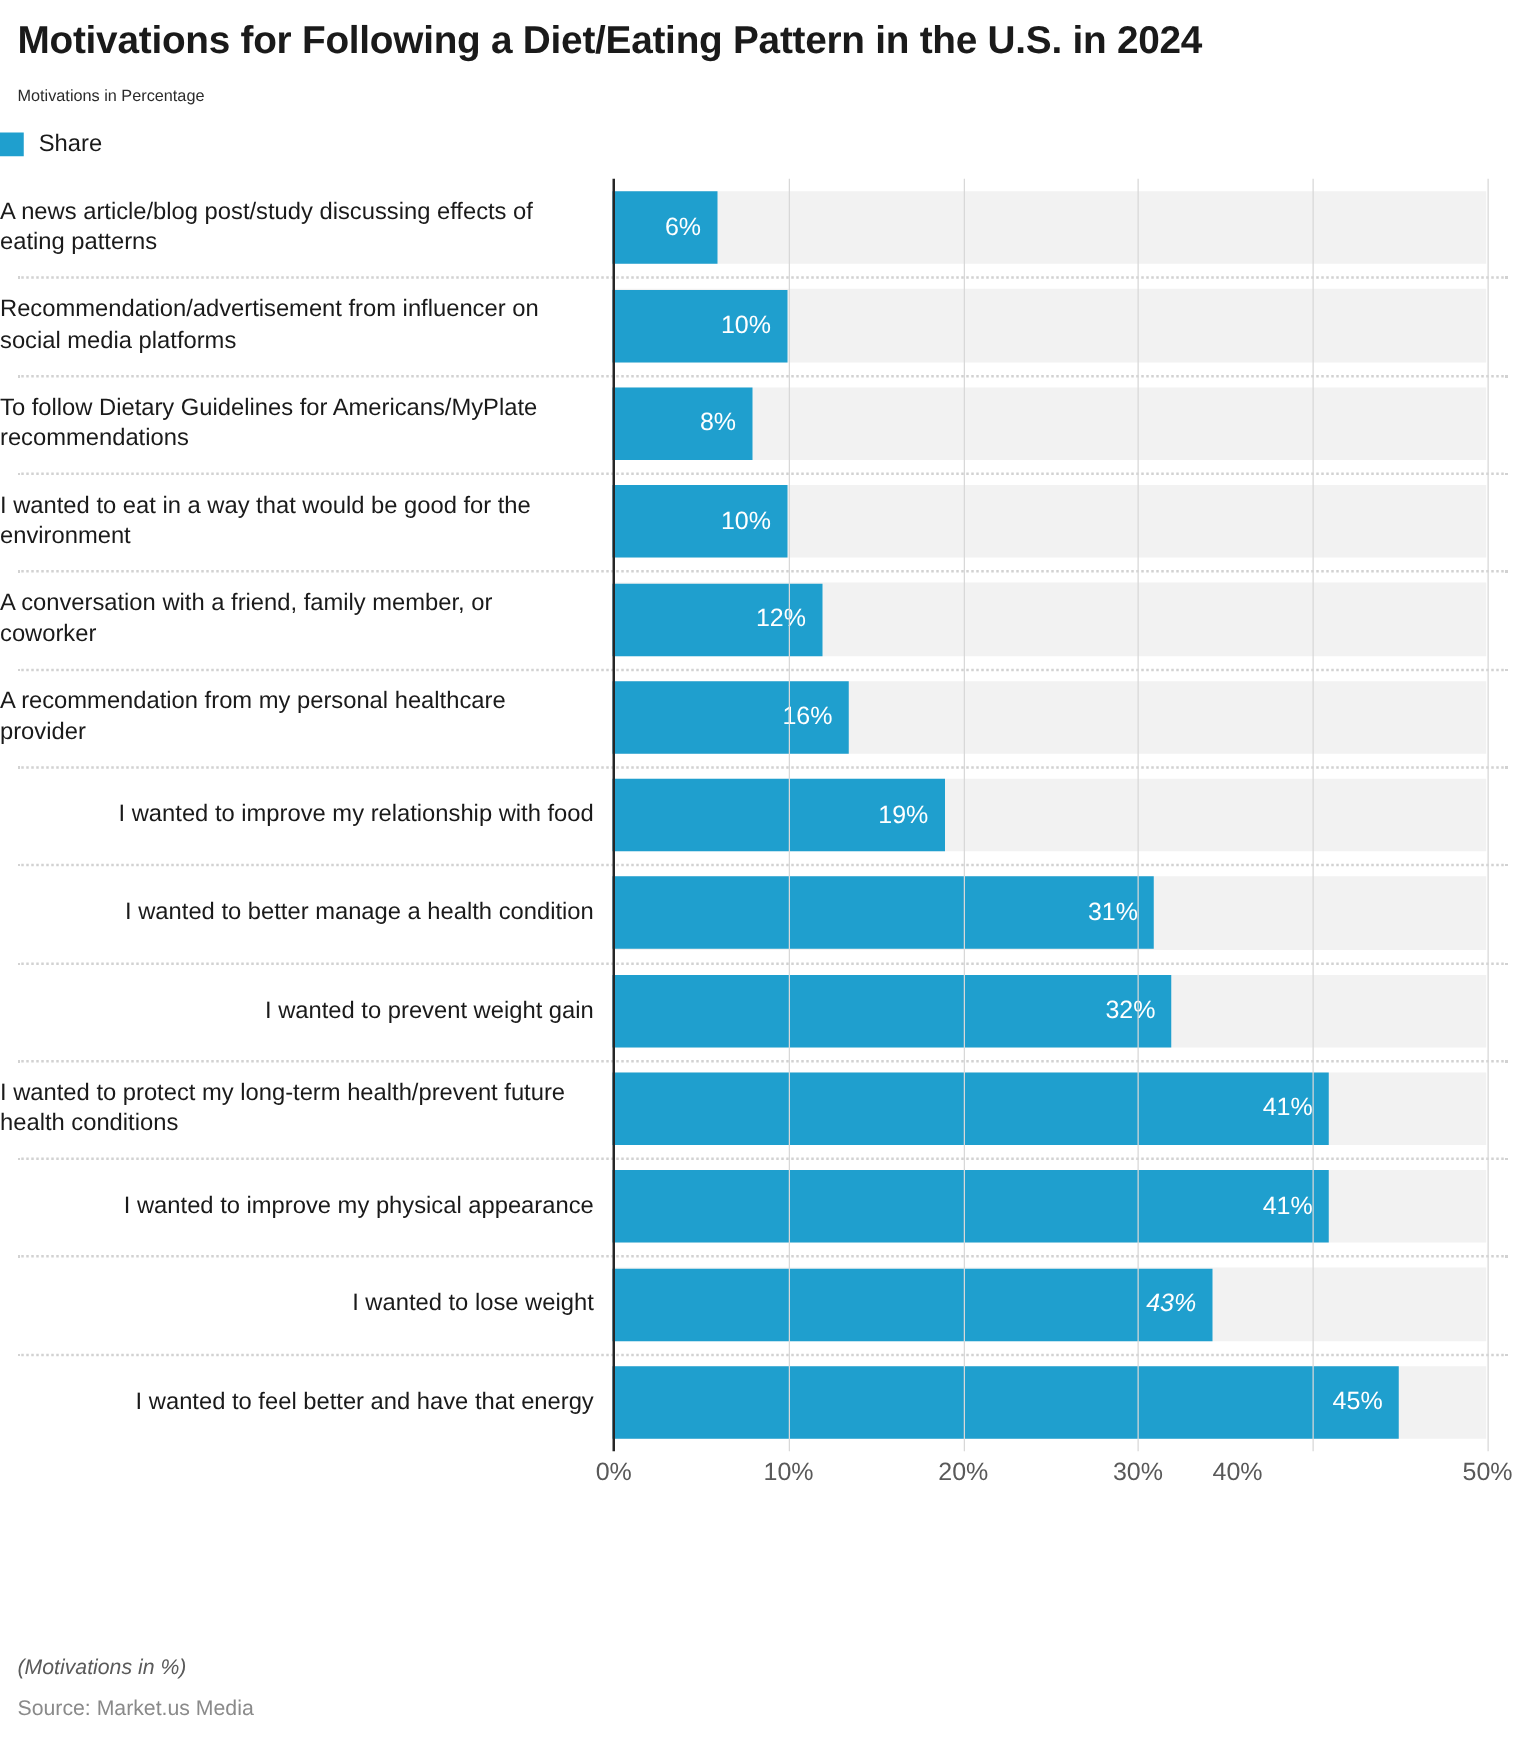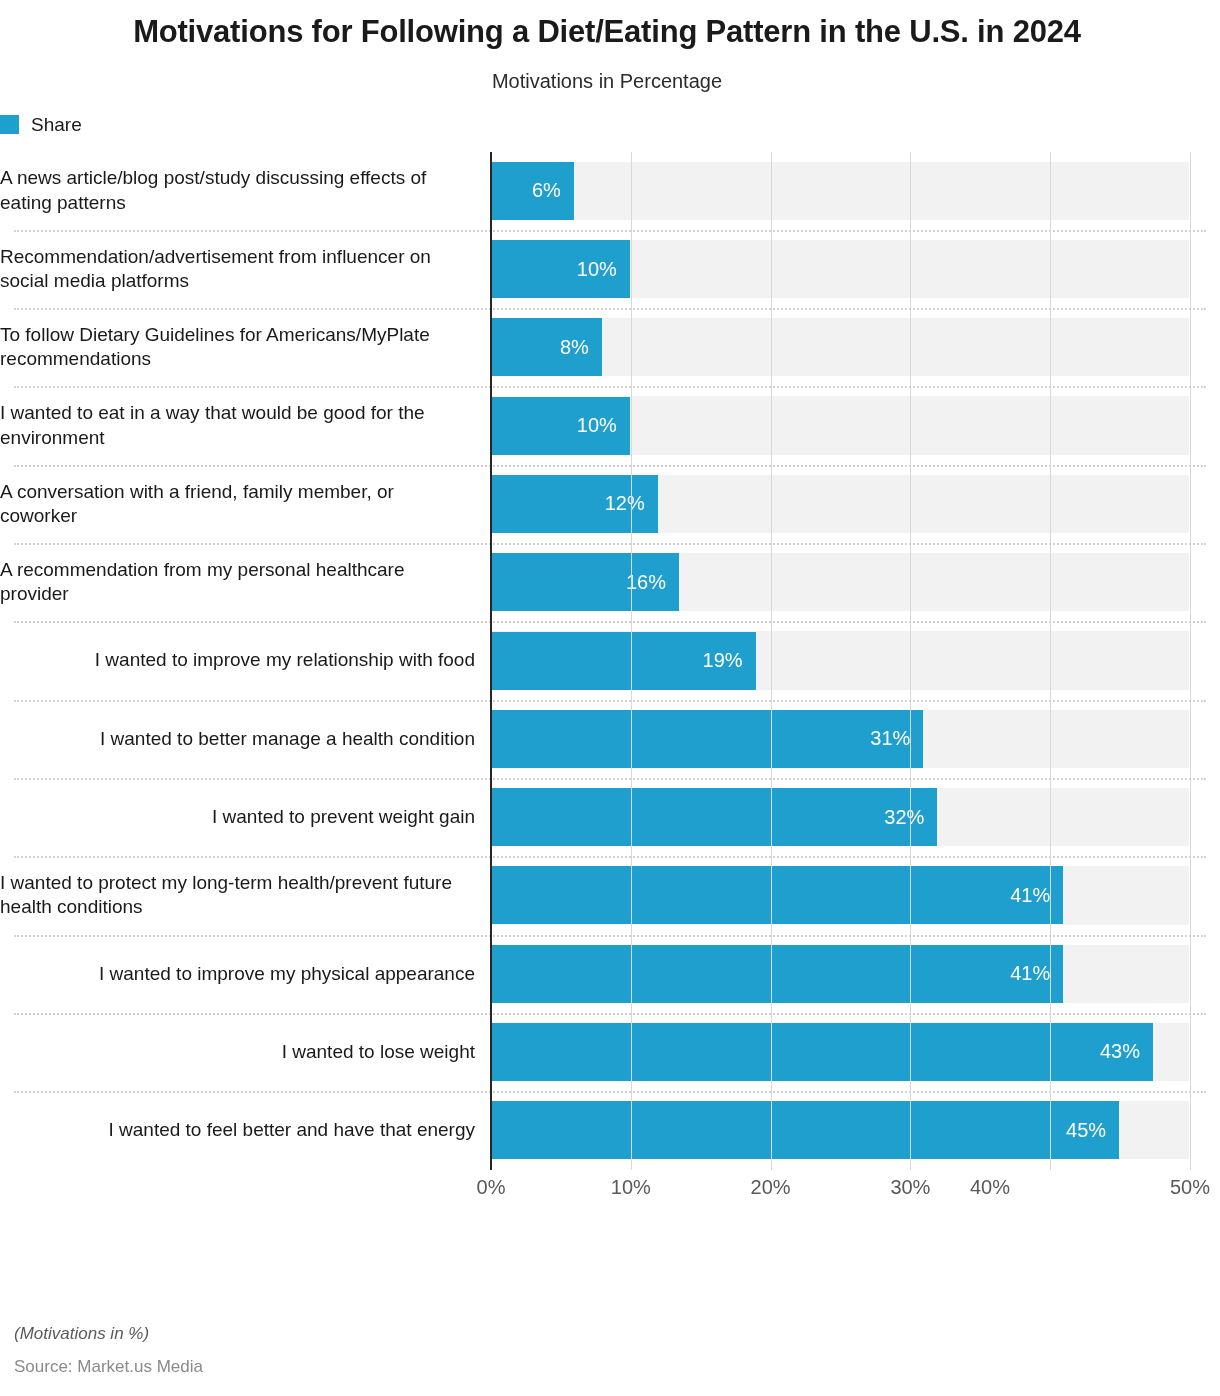--- a/index.html
+++ b/index.html
@@ -14,34 +14,34 @@
 
   .page {
     position: relative;
     width: 1220px;
     height: 1396px;
     background: #ffffff;
     overflow: hidden;
   }
 
   
-  .header { padding: 14px 20px 0 14px; text-align: center; }
+  .header { padding: 14px 20px 0 14px; }
 
   .chart-title {
     font-size: 31px;
     font-weight: 700;
     color: #1a1a1a;
     line-height: 1.18;
     letter-spacing: -0.2px;
     max-width: 1190px;
   }
 
   .chart-subtitle {
     margin-top: 18px;
-    font-size: 20px;
+    font-size: 13px;
     font-weight: 400;
     color: #2b2b2b;
     line-height: 1.2;
   }
 
   
   .legend {
     display: flex;
     align-items: flex-end;
     margin-top: 22px;
@@ -327,21 +327,21 @@
             <div class="bar" style="width: 573.18px;">
               <span class="bar-value">41%</span>
             </div>
           </div>
         </div>
         <div class="row">
           <div class="row-sep"></div>
           <div class="row-label">I wanted to lose weight</div>
           <div class="row-track">
             <div class="track-bg"></div>
-            <div class="bar" style="width: 663px;">
+            <div class="bar" style="width: 480px; font-style: italic;">
               <span class="bar-value">43%</span>
             </div>
           </div>
         </div>
         <div class="row">
           <div class="row-sep"></div>
           <div class="row-label">I wanted to feel better and have that energy</div>
           <div class="row-track">
             <div class="track-bg"></div>
             <div class="bar" style="width: 629.1px;">

